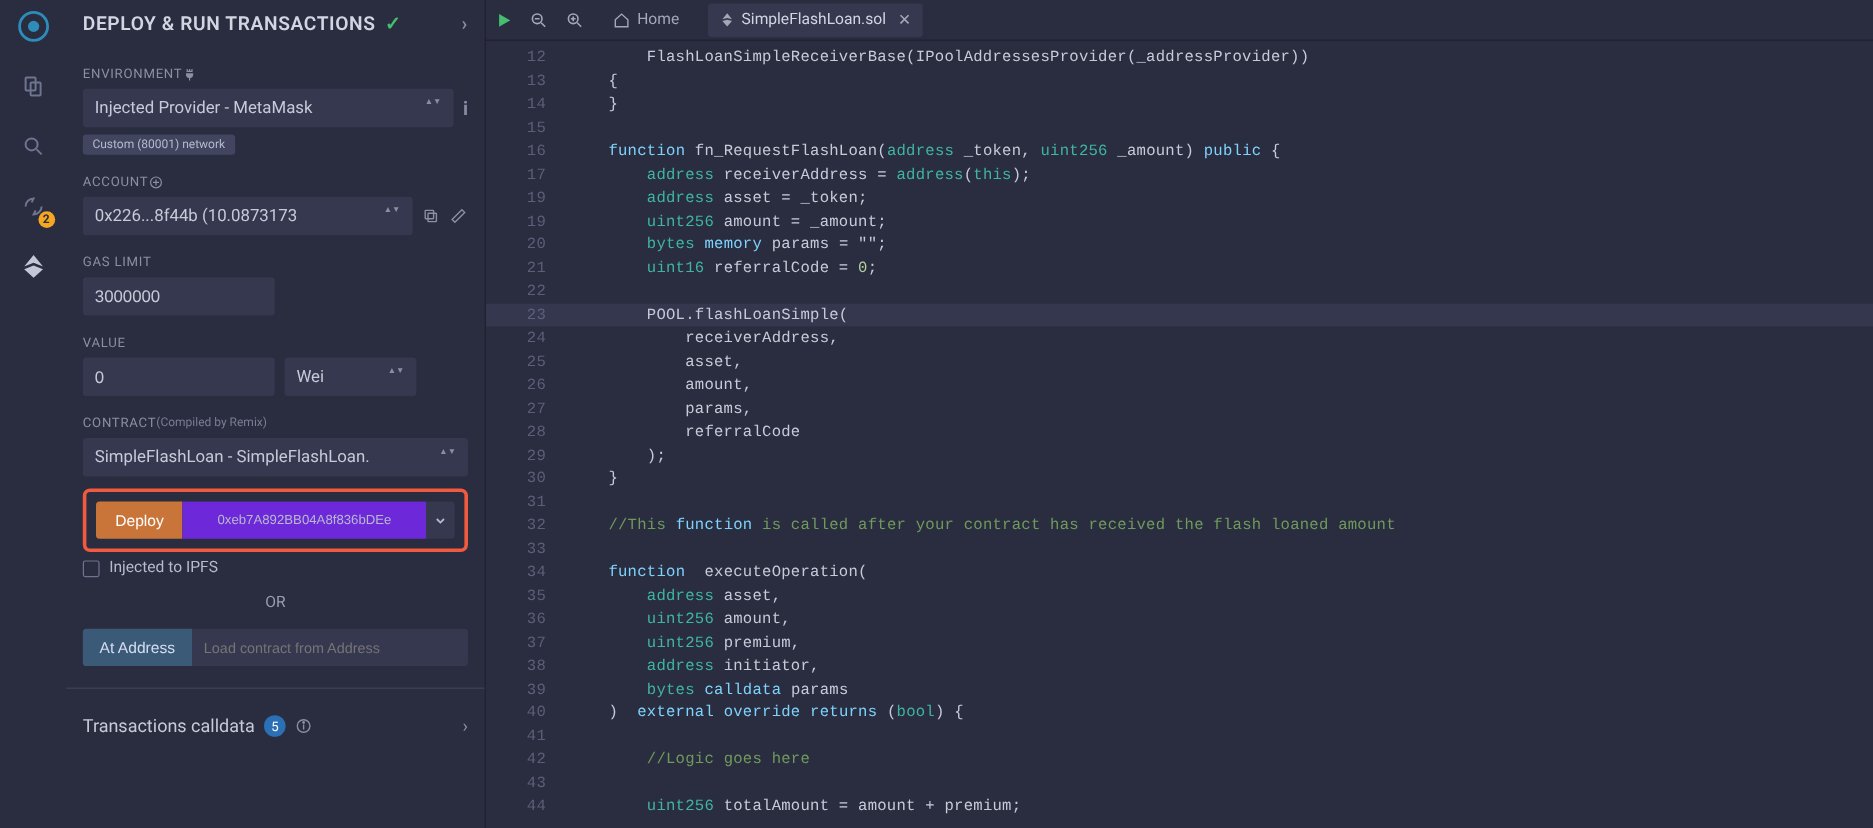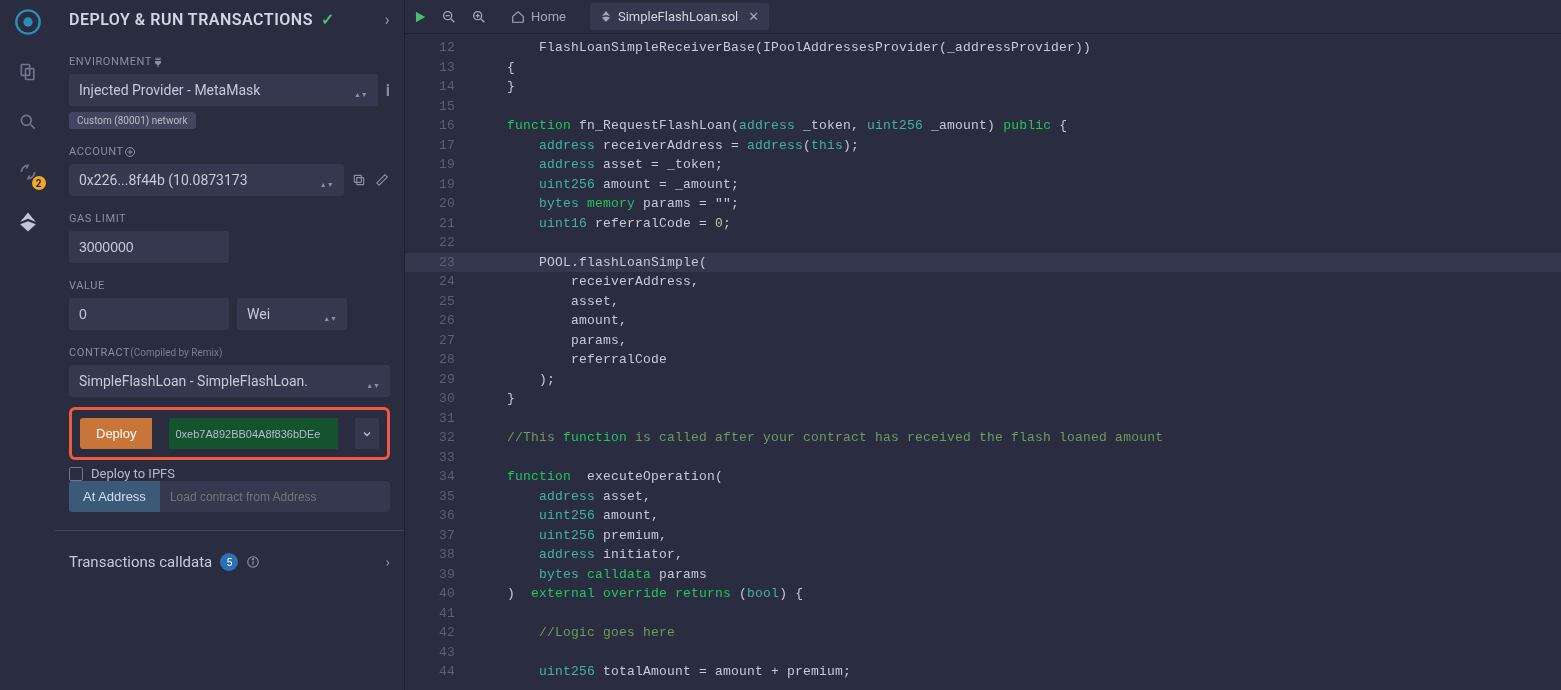--- a/index.html
+++ b/index.html
@@ -74,21 +74,21 @@
 }
 .section-label .sub { font-size: 10px; color: #7a7d94; letter-spacing: 0; }
 .select-like, .input-like {
   background: #35384F;
   border: none;
   color: #c7cad8;
   font-size: 14px;
   padding: 8px 10px;
   border-radius: 3px;
   width: 100%;
-  display: flex; align-items: flex-end; justify-content: space-between;
+  display: flex; align-items: flex-start; justify-content: space-between;
 }
 .row { display: flex; gap: 8px; align-items: center; }
 .row .info { color: #888ca3; cursor: pointer; }
 .chip {
   background: #424560;
   color: #b7bacb;
   font-size: 10px;
   padding: 3px 8px;
   border-radius: 3px;
   margin-top: 6px;
@@ -98,39 +98,40 @@
   color: #8b8fa3;
   cursor: pointer;
   width: 18px; height: 18px;
   display: flex; align-items: center; justify-content: center;
 }
 .highlight-box {
   border: 3px solid #f05a3e;
   border-radius: 6px;
   padding: 8px;
   margin-top: 10px;
-  display: flex; gap: 17px;
+  display: flex; gap: 0;
 }
 .deploy-btn {
   background: #c97539;
   color: #fff;
   font-size: 13px;
   padding: 8px 16px;
   border: none;
   border-radius: 3px 0 0 3px;
   cursor: pointer;
 }
 .deploy-input {
-  background: #14532d;
+  background: #6d28d9;
   border: none;
   color: #b7bacb;
   font-size: 11px;
   padding: 8px 6px;
   flex: 1;
   border-radius: 0;
+  text-align: center;
 }
 .deploy-caret {
   background: #35384F;
   border: none;
   color: #b7bacb;
   width: 24px;
   display: flex; align-items: center; justify-content: center;
   border-radius: 0 3px 3px 0;
   cursor: pointer;
 }
@@ -241,21 +242,21 @@
 }
 .gutter div { height: 19.5px; }
 .code {
   flex: 1;
   padding-top: 4px;
   white-space: pre;
   color: #c7cad8;
   position: relative;
 }
 .code div { height: 19.5px; }
-.tok-kw { color: #22c55e; }
+.tok-kw { color: #7dd3fc; }
 .tok-type { color: #3fb5a1; }
 .tok-num { color: #b4cf9f; }
 .tok-comment { color: #6e9a5c; }
 .code .hl {
   position: absolute;
   left: -70px; right: 0;
   height: 19.5px;
   background: rgba(90,95,130,0.22);
   z-index: 0;
 }
@@ -381,23 +382,24 @@
       <input class="deploy-input" value="0xeb7A892BB04A8f836bDEe" style="">
       <button class="deploy-caret">
         <svg width="12" height="12" viewBox="0 0 24 24" fill="none" stroke="#b7bacb" stroke-width="3">
             <polyline points="6 9 12 15 18 9"></polyline>
           </svg>
       </button>
     </div>
 
     <div class="checkbox-row">
       <div class="checkbox"></div>
-      <span>Deploy to IPFS</span>
-    </div>
-
+      <span>Injected to IPFS</span>
+    </div>
+
+    <div class="or-text">OR</div>
 
     <div class="address-row">
       <button class="at-address-btn">At Address</button>
       <input class="at-address-input" placeholder="Load contract from Address" style="">
     </div>
 
     <div class="divider"></div>
 
     <div class="tx-recorded">
       <div class="left">

